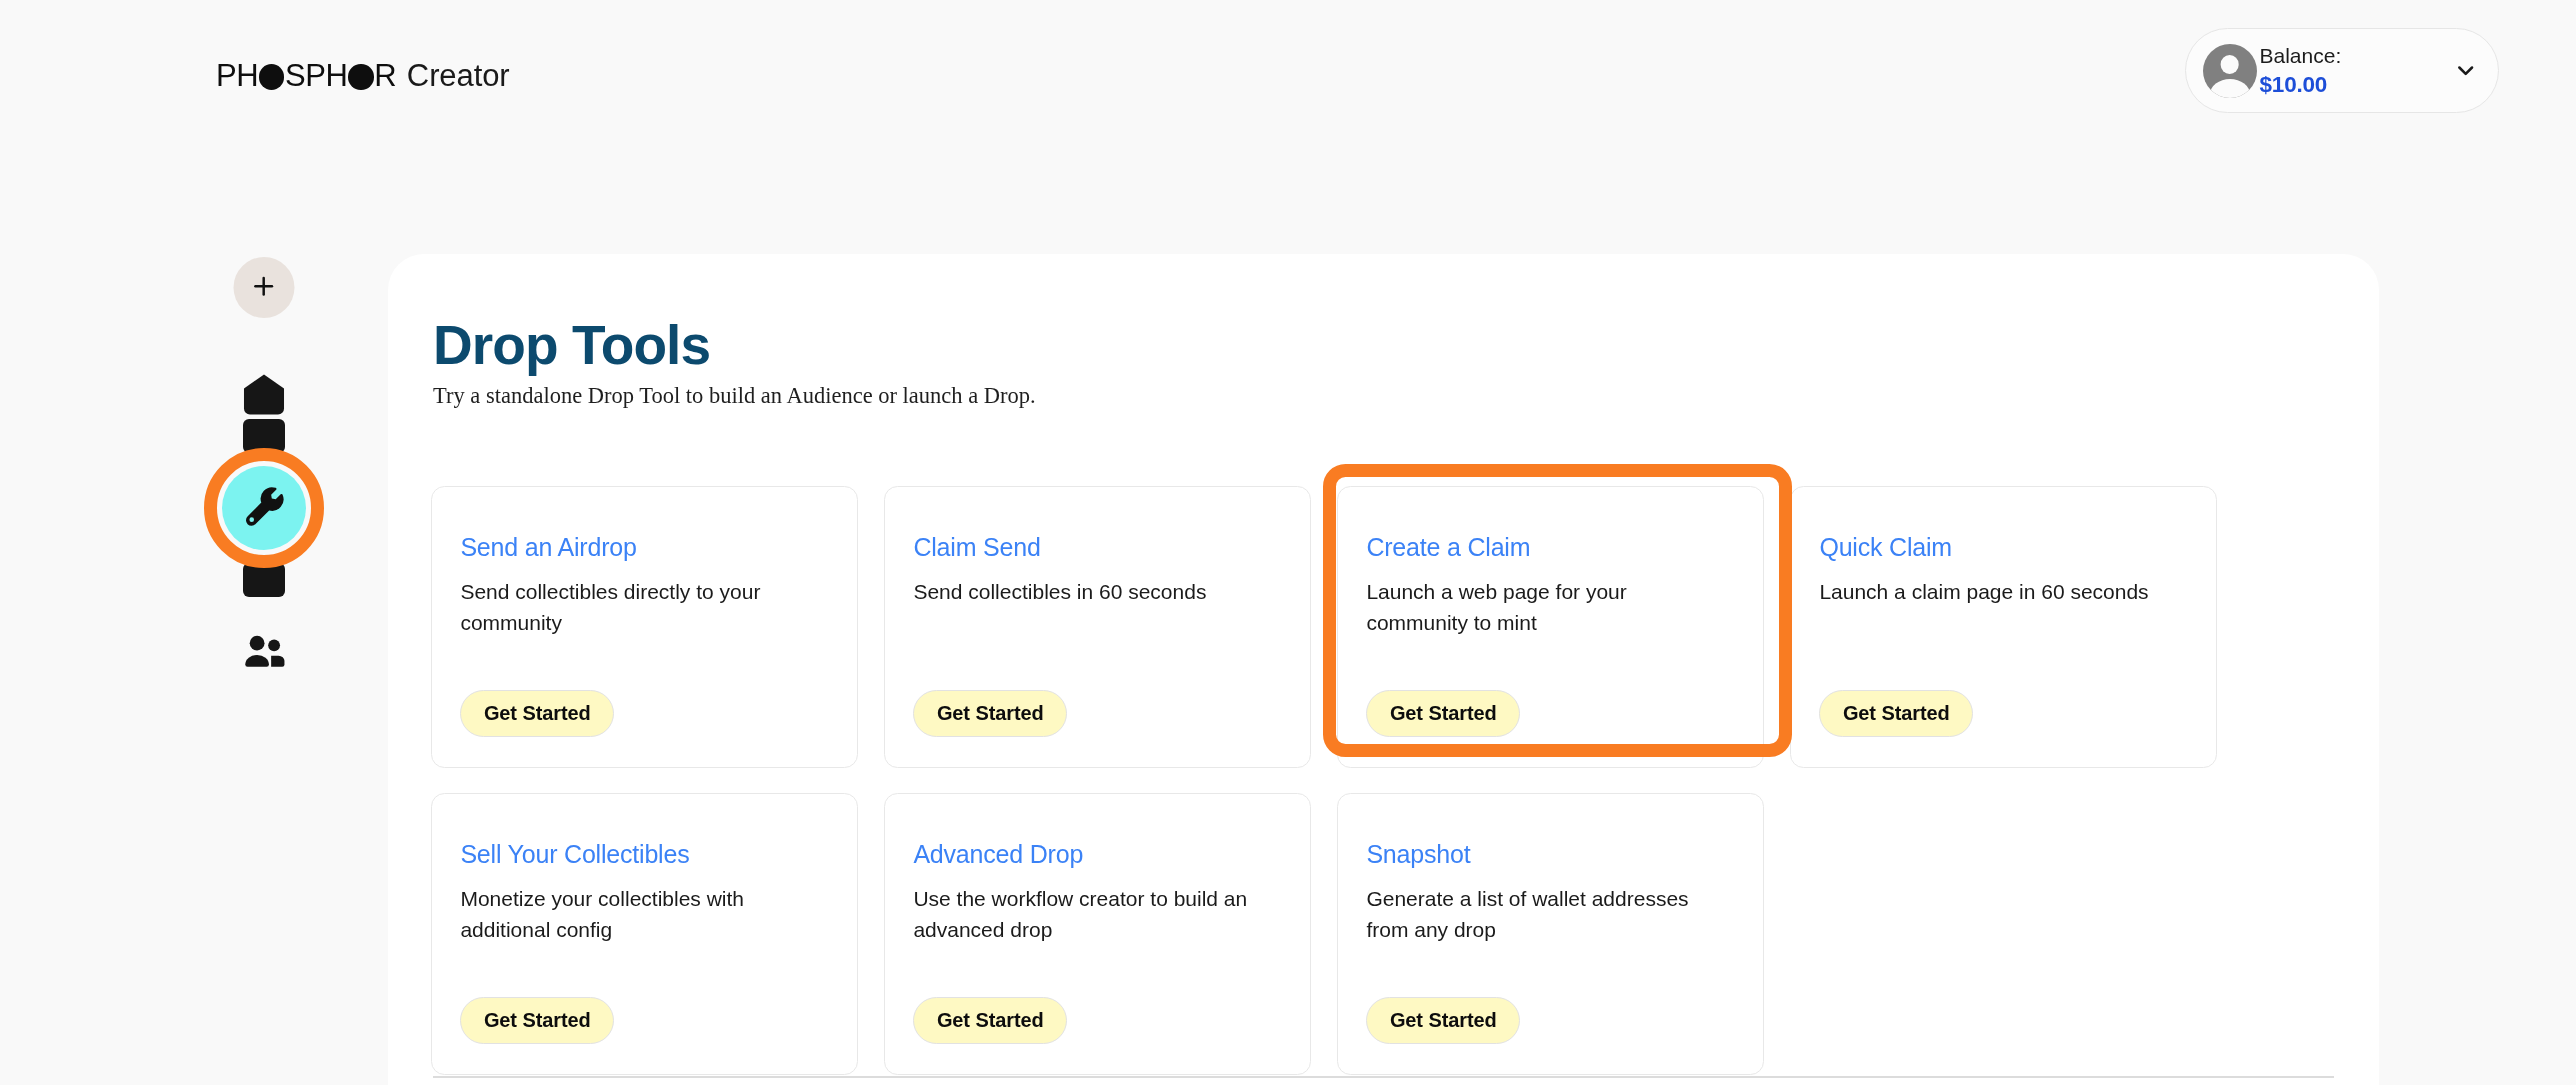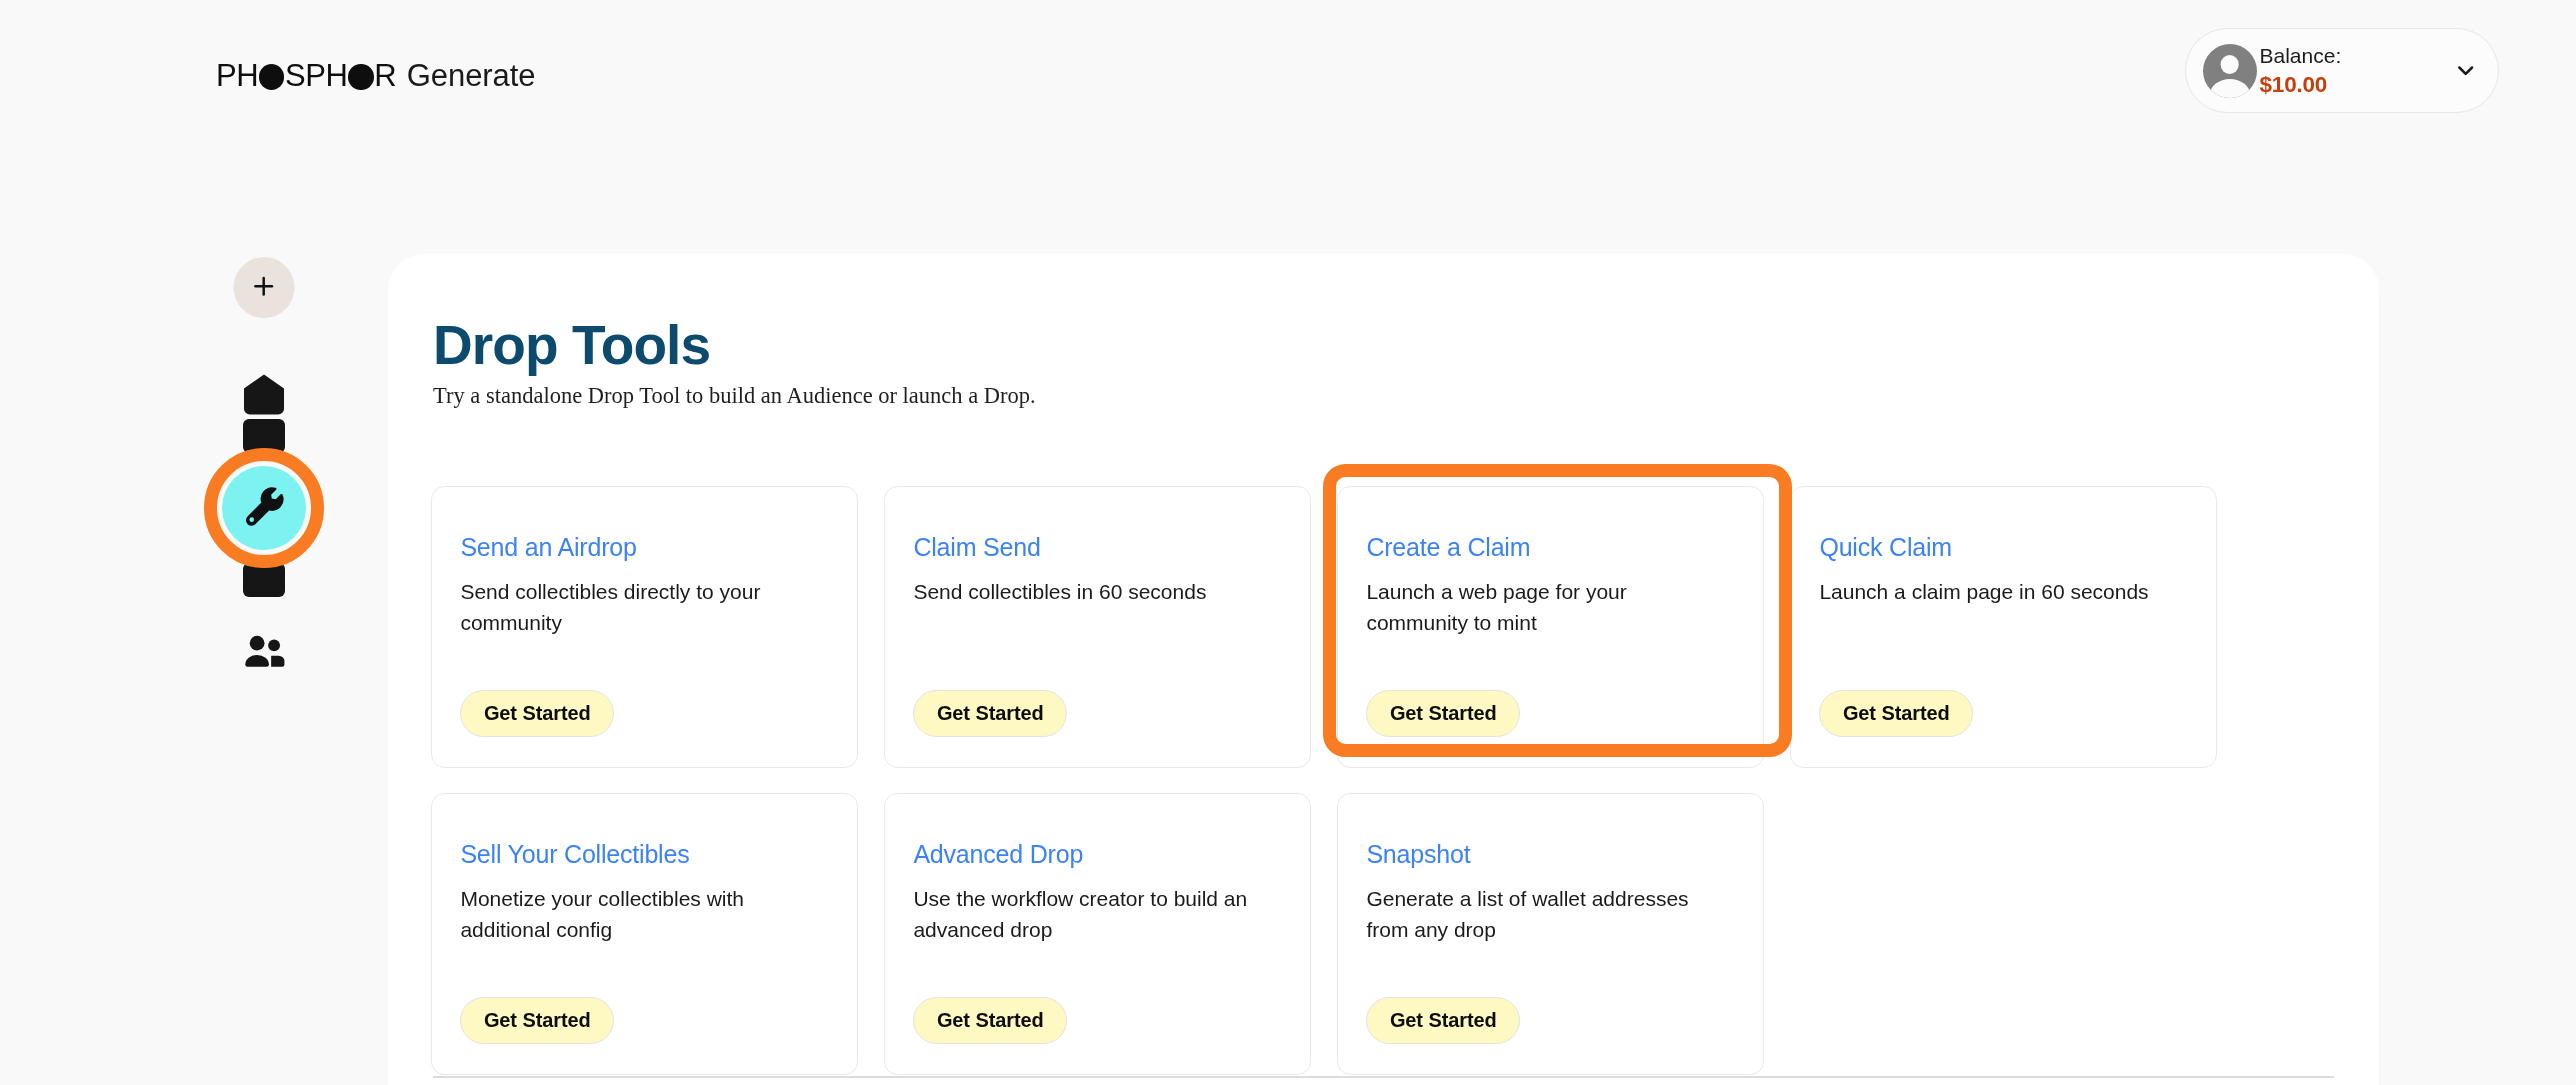--- a/index.html
+++ b/index.html
@@ -111,21 +111,21 @@
   }
   .balance-label {
     font-size: 21px;
     font-weight: 400;
     color: #1c1c1c;
     line-height: 1.25;
   }
   .balance-value {
     font-size: 22.5px;
     font-weight: 700;
-    color: #c2410c;
+    color: #1d4ed8;
     line-height: 1.25;
     letter-spacing: -0.2px;
   }
   #chevron-down {
     flex: 0 0 auto;
     width: 25.4px; height: 25.4px;
     display: flex; align-items: center; justify-content: center;
   }
 
   
@@ -309,21 +309,21 @@
 <div id="app-header">
 
   <div id="brand-logo">
     <span class="logo-mark">
       <span>PH</span>
         <span class="logo-o"></span>
         <span>SPH</span>
         <span class="logo-o"></span>
         <span>R</span>
     </span>
-    <span class="logo-word">Generate</span>
+    <span class="logo-word">Creator</span>
   </div>
 
   <div id="account-pill">
     <div id="avatar"></div>
     <div id="balance-block">
       <span class="balance-label">Balance:</span>
       <span class="balance-value">$10.00</span>
     </div>
     <span id="chevron-down">
       <svg width="25.4" height="25.4" viewBox="0 0 24 24" fill="none" stroke="#1a1a1a" stroke-width="2.4" stroke-linecap="round" stroke-linejoin="round">

